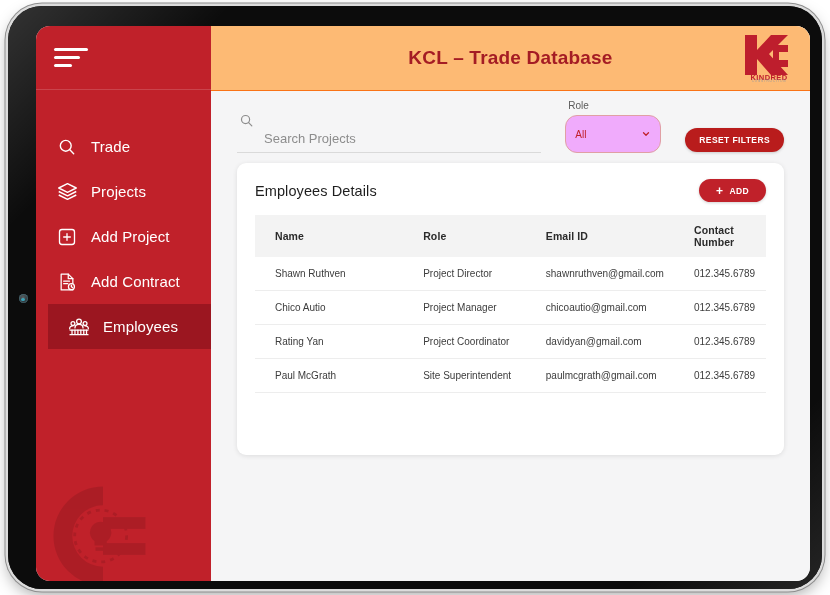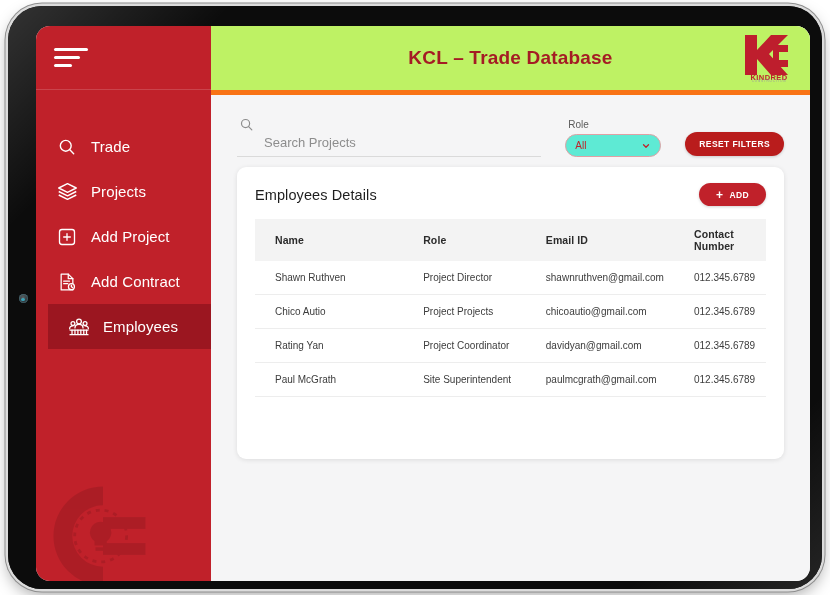--- a/index.html
+++ b/index.html
@@ -145,25 +145,25 @@
   .main {
     flex: 1;
     display: flex;
     flex-direction: column;
     min-width: 0;
     background: #f5f5f6;
   }
   .topbar {
     height: 64px;
     flex: 0 0 64px;
-    background: #bef264;
+    background: #fdba74;
     display: flex;
     align-items: center;
     position: relative;
-    border-bottom: 5px solid #f97316;
+    border-bottom: 1px solid #f97316;
   }
   .app-title {
     position: absolute;
     left: 0; right: 0;
     text-align: center;
     color: #a41c24;
     font-size: 19px;
     font-weight: bold;
     letter-spacing: 0.2px;
   }
@@ -213,24 +213,24 @@
 
   .role-group { margin-right: 24px; }
   .role-label {
     font-size: 10px;
     color: #5b5b5b;
     margin-bottom: 4px;
     margin-left: 3px;
   }
   .role-select {
     width: 96px;
-    height: 23px;
+    height: 38px;
     border: 1px solid #e0a0a4;
     border-radius: 12px;
-    background: #5eead4;
+    background: #f0abfc;
     display: flex;
     align-items: center;
     justify-content: space-between;
     padding: 0 9px;
     box-sizing: border-box;
     cursor: pointer;
   }
   .role-value { font-size: 10px; color: #c0212a; }
   .btn-reset {
     background: #b91c1c;
@@ -491,21 +491,21 @@
             </thead>
             <tbody>
               <tr>
                 <td>Shawn Ruthven</td>
                 <td>Project Director</td>
                 <td>shawnruthven@gmail.com</td>
                 <td>012.345.6789</td>
               </tr>
               <tr>
                 <td>Chico Autio</td>
-                <td>Project Projects</td>
+                <td>Project Manager</td>
                 <td>chicoautio@gmail.com</td>
                 <td>012.345.6789</td>
               </tr>
               <tr>
                 <td>Rating Yan</td>
                 <td>Project Coordinator</td>
                 <td>davidyan@gmail.com</td>
                 <td>012.345.6789</td>
               </tr>
               <tr>

